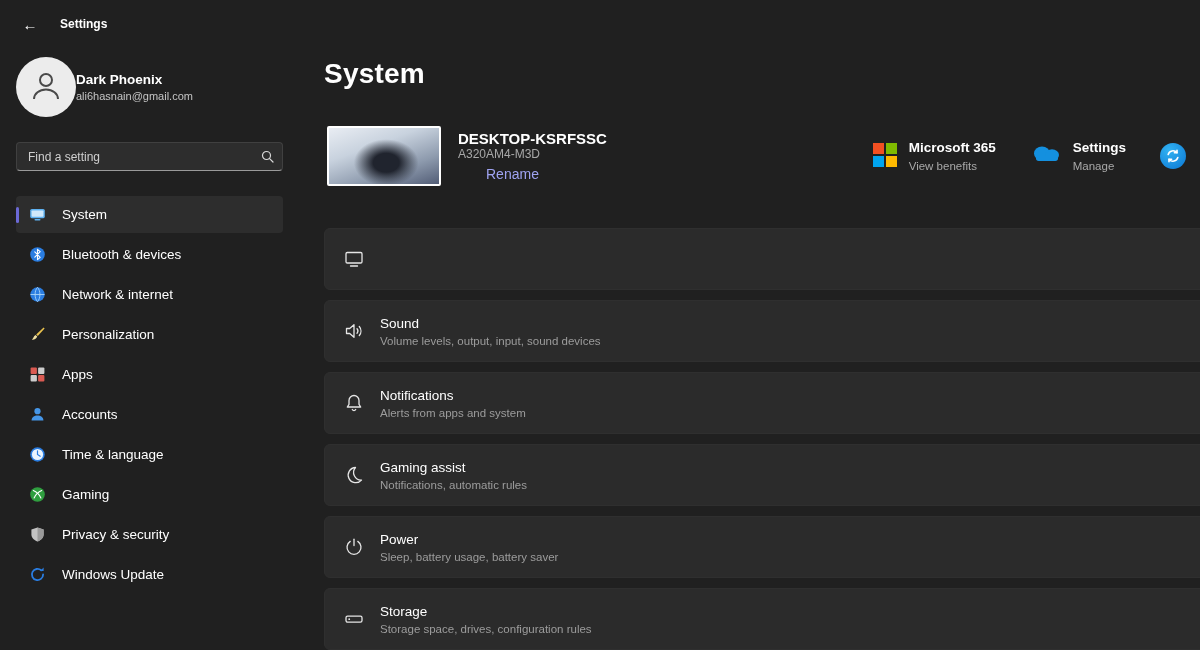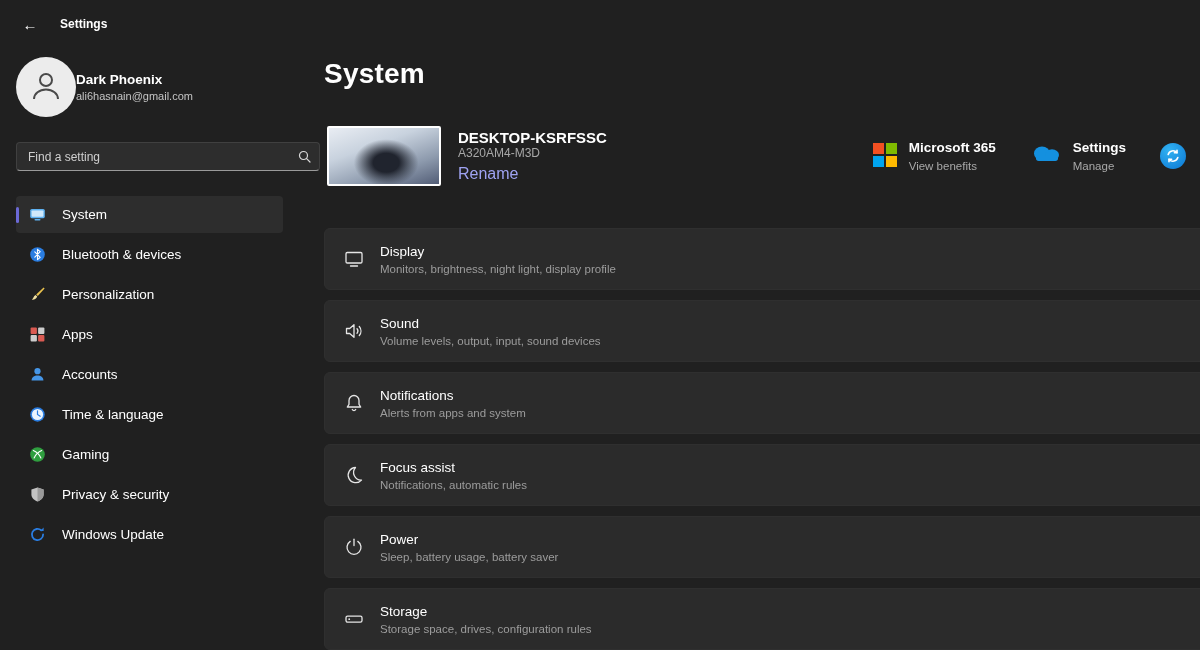--- a/index.html
+++ b/index.html
@@ -16,21 +16,21 @@
   .titlebar{position:absolute;top:0;left:0;height:48px;display:flex;align-items:center;gap:17px;padding-left:17px;}
   .back-btn{width:26px;height:26px;display:flex;align-items:center;justify-content:center;color:#ffffff;font-size:15px;border-radius:4px;cursor:pointer;}
   .app-title{font-size:12px;font-weight:bold;}
 
   
   .profile{position:absolute;left:16px;top:57px;display:flex;align-items:center;cursor:pointer;}
   .avatar{width:60px;height:60px;border-radius:50%;background:#ececec;display:flex;align-items:center;justify-content:center;overflow:hidden;}
   .profile-name{font-size:13.5px;font-weight:bold;}
   .profile-email{font-size:11px;color:#c4c4c4;margin-top:3px;}
 
-  .searchbox{position:absolute;left:16px;top:142px;width:304px;height:29px;background:#2d2d2d;border:1px solid #404040;border-bottom:1px solid #9a9a9a;border-radius:4px;display:flex;align-items:center;}
+  .searchbox{position:absolute;left:16px;top:142px;width:267px;height:29px;background:#2d2d2d;border:1px solid #404040;border-bottom:1px solid #9a9a9a;border-radius:4px;display:flex;align-items:center;}
   .searchbox input{flex:1;background:transparent;border:none;outline:none;color:#e8e8e8;font-size:12px;padding:0 11px;font-family:inherit;}
   .searchbox input::placeholder{color:#cfcfcf;}
   .search-icon{width:30px;display:flex;justify-content:center;align-items:center;}
 
   .nav{position:absolute;left:16px;top:196px;width:267px;}
   .nav-item{position:relative;display:flex;align-items:center;gap:16px;height:37px;padding-left:13px;border-radius:4px;font-size:13.5px;margin-bottom:3px;cursor:pointer;}
   .nav-item.selected{background:#2d2d2d;}
   .nav-item.selected::before{content:"";position:absolute;left:0;top:50%;transform:translateY(-50%);width:3px;height:16px;border-radius:2px;background:var(--accent,#6b69d6);}
   .nav-icon{width:17px;height:17px;display:flex;align-items:center;justify-content:center;flex:none;}
 
@@ -38,21 +38,21 @@
   .main-title{position:absolute;left:324px;top:58px;font-size:28px;font-weight:bold;letter-spacing:0.2px;}
 
   .device-bar{position:absolute;left:327px;top:126px;right:10px;display:flex;align-items:center;}
   .thumb{width:114px;height:60px;border:2px solid #ffffff;border-radius:2px;flex:none;
     background:
       radial-gradient(ellipse 42% 60% at 52% 62%, #20242e 0%, #20242e 28%, rgba(32,36,46,0) 70%),
       linear-gradient(160deg,#e9edf3 0%,#c8d2de 35%,#8d9aad 70%,#525d76 100%);}
   .device-info{margin-left:17px;}
   .device-name{font-size:15px;font-weight:bold;}
   .device-model{font-size:12px;color:#a8a8a8;margin-top:0;}
-  .rename-link{font-size:16px;color:var(--accent-light,#9fa3f2);margin-top:5px;cursor:pointer;display:inline-block;}
+  .rename-link{font-size:14px;color:var(--accent-light,#9fa3f2);margin-top:5px;cursor:pointer;display:inline-block;margin-left:28px;}
 
   .promos{margin-left:auto;display:flex;align-items:center;gap:34px;padding-right:4px;}
   .promo{display:flex;align-items:flex-start;gap:11px;}
   .promo-icon{margin-top:2px;flex:none;display:flex;}
   .promo-title{font-size:13.5px;font-weight:bold;}
   .promo-sub{font-size:11.5px;color:#a8a8a8;margin-top:5px;cursor:pointer;}
   .sync-badge{width:26px;height:26px;border-radius:50%;flex:none;cursor:pointer;
     background:radial-gradient(circle at 35% 28%, #31b2f2, #0b77d4);
     display:flex;align-items:center;justify-content:center;}
 
@@ -107,20 +107,29 @@
     <span>System</span>
   </div>
   <div class="nav-item">
     <span class="nav-icon">
       <svg width="17" height="17" viewBox="0 0 17 17">
           <circle cx="8.5" cy="8.5" r="7.3" fill="#2a7de1"></circle>
           <path d="M8.5 3.4 v10.2 M8.5 3.4 l2.7 2.3 -5.4 5.4 M8.5 13.6 l2.7 -2.3 -5.4 -5.4" stroke="#fff" stroke-width="1.1" fill="none" stroke-linejoin="round" stroke-linecap="round"></path>
         </svg>
     </span>
     <span>Bluetooth &amp; devices</span>
+  </div>
+  <div class="nav-item">
+    <span class="nav-icon">
+      <svg width="17" height="17" viewBox="0 0 17 17">
+          <circle cx="8.5" cy="8.5" r="7.2" fill="#2a7de1"></circle>
+          <path d="M1.5 8.5 h14 M8.5 1.4 c3.2 3 3.2 11.2 0 14.2 M8.5 1.4 c-3.2 3 -3.2 11.2 0 14.2" stroke="#a8d4f7" stroke-width="0.9" fill="none"></path>
+        </svg>
+    </span>
+    <span>Network &amp; internet</span>
   </div>
   <div class="nav-item">
     <span class="nav-icon">
       <svg width="17" height="17" viewBox="0 0 17 17">
           <path d="M14.6 1.6 l1 1 -6.8 7.4 -1.6 -1.6 z" fill="#e8c14e"></path>
           <path d="M6.6 8.9 l1.6 1.6 c-0.6 2.2 -2.6 3.4 -5.4 3.2 c1.5 -1.1 1.6 -3.6 3.8 -4.8 z" fill="#f0dfa0"></path>
         </svg>
     </span>
     <span>Personalization</span>
   </div>
@@ -233,24 +242,20 @@
 </div>
 
 <div class="rows">
   <div class="setting-row">
     <span class="row-icon">
       <svg width="22" height="22" viewBox="0 0 22 22">
           <rect x="3" y="4.5" width="16" height="10.5" rx="1.3" stroke="#e6e6e6" stroke-width="1.3" fill="none"></rect>
           <path d="M7.5 18 h7" stroke="#e6e6e6" stroke-width="1.3" stroke-linecap="round"></path>
         </svg>
     </span>
-    <div>
-      <div class="row-title">Display</div>
-      <div class="row-sub">Monitors, brightness, night light, display profile</div>
-    </div>
   </div>
   <div class="setting-row">
     <span class="row-icon">
       <svg width="22" height="22" viewBox="0 0 22 22" fill="none" stroke="#e6e6e6" stroke-width="1.3" stroke-linejoin="round" stroke-linecap="round">
           <path d="M3.5 8.5 v5 h3.2 l4.3 3.8 V4.7 L6.7 8.5 z"></path>
           <path d="M14 8.7 a3.6 3.6 0 0 1 0 4.6"></path>
           <path d="M16.3 6.5 a7 7 0 0 1 0 9"></path>
         </svg>
     </span>
     <div>
@@ -270,21 +275,21 @@
       <div class="row-sub">Alerts from apps and system</div>
     </div>
   </div>
   <div class="setting-row">
     <span class="row-icon">
       <svg width="22" height="22" viewBox="0 0 22 22" fill="none" stroke="#e6e6e6" stroke-width="1.3" stroke-linejoin="round">
           <path d="M12.5 3.5 a7.6 7.6 0 1 0 6 12.6 a7.6 7.6 0 0 1 -6 -12.6 z"></path>
         </svg>
     </span>
     <div>
-      <div class="row-title">Focus assist</div>
+      <div class="row-title">Gaming assist</div>
       <div class="row-sub">Notifications, automatic rules</div>
     </div>
   </div>
   <div class="setting-row">
     <span class="row-icon">
       <svg width="22" height="22" viewBox="0 0 22 22" fill="none" stroke="#e6e6e6" stroke-width="1.3" stroke-linecap="round">
           <path d="M11 3.2 v6.3"></path>
           <path d="M7.2 5.4 a7 7 0 1 0 7.6 0"></path>
         </svg>
     </span>

